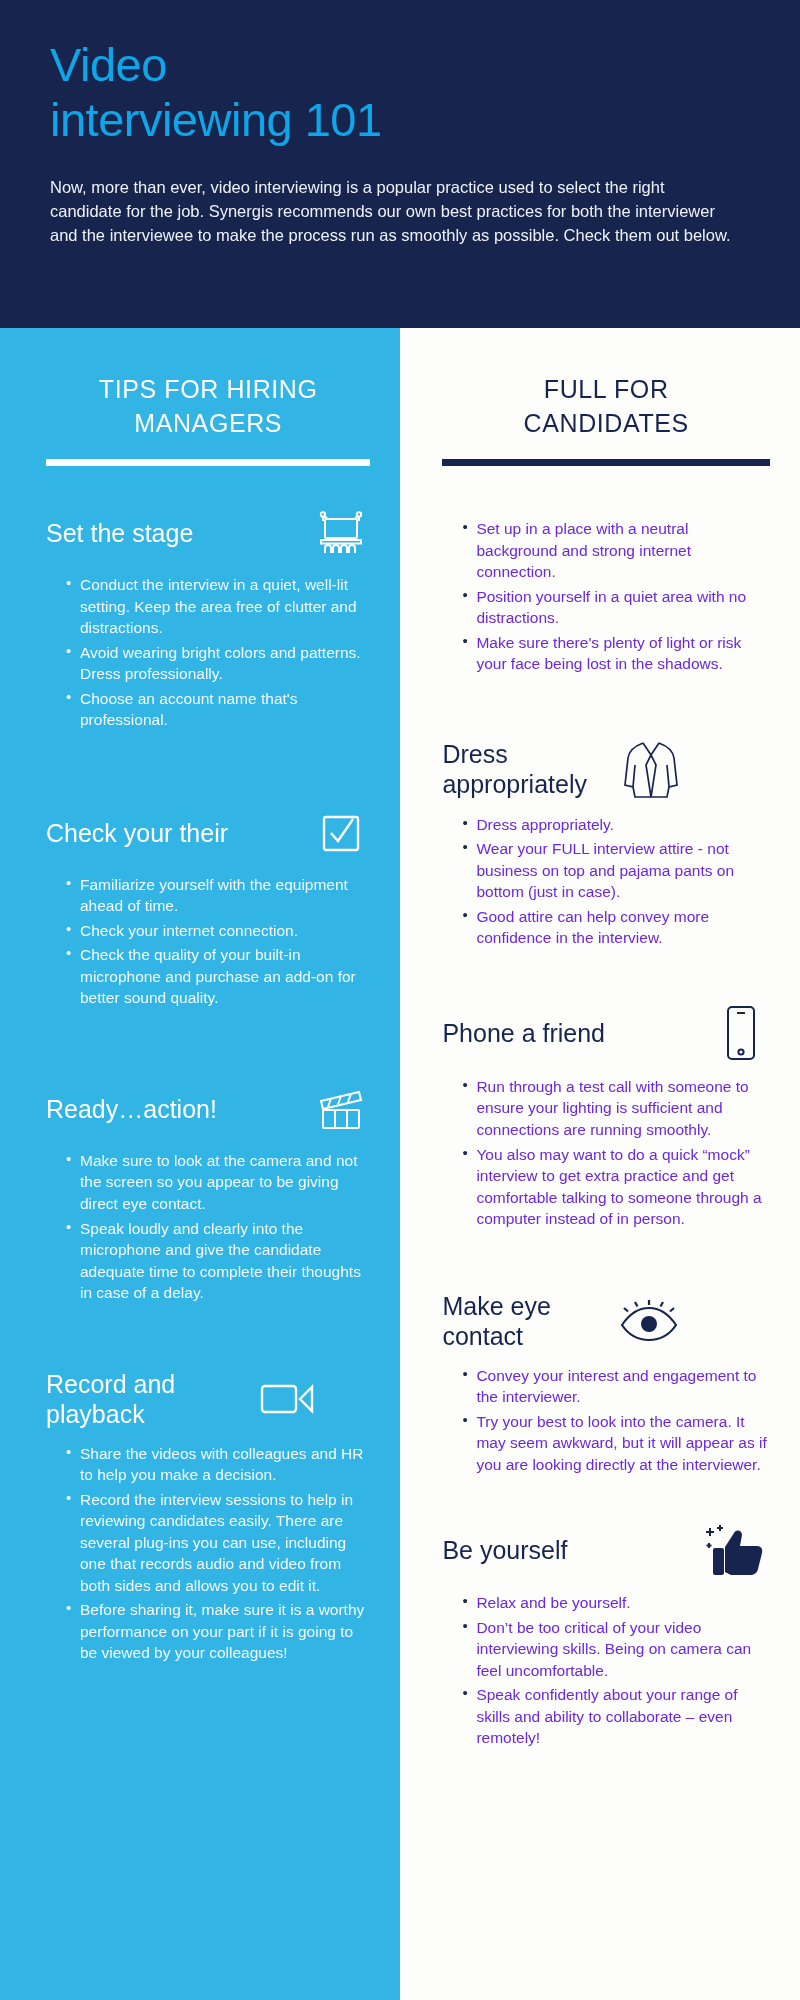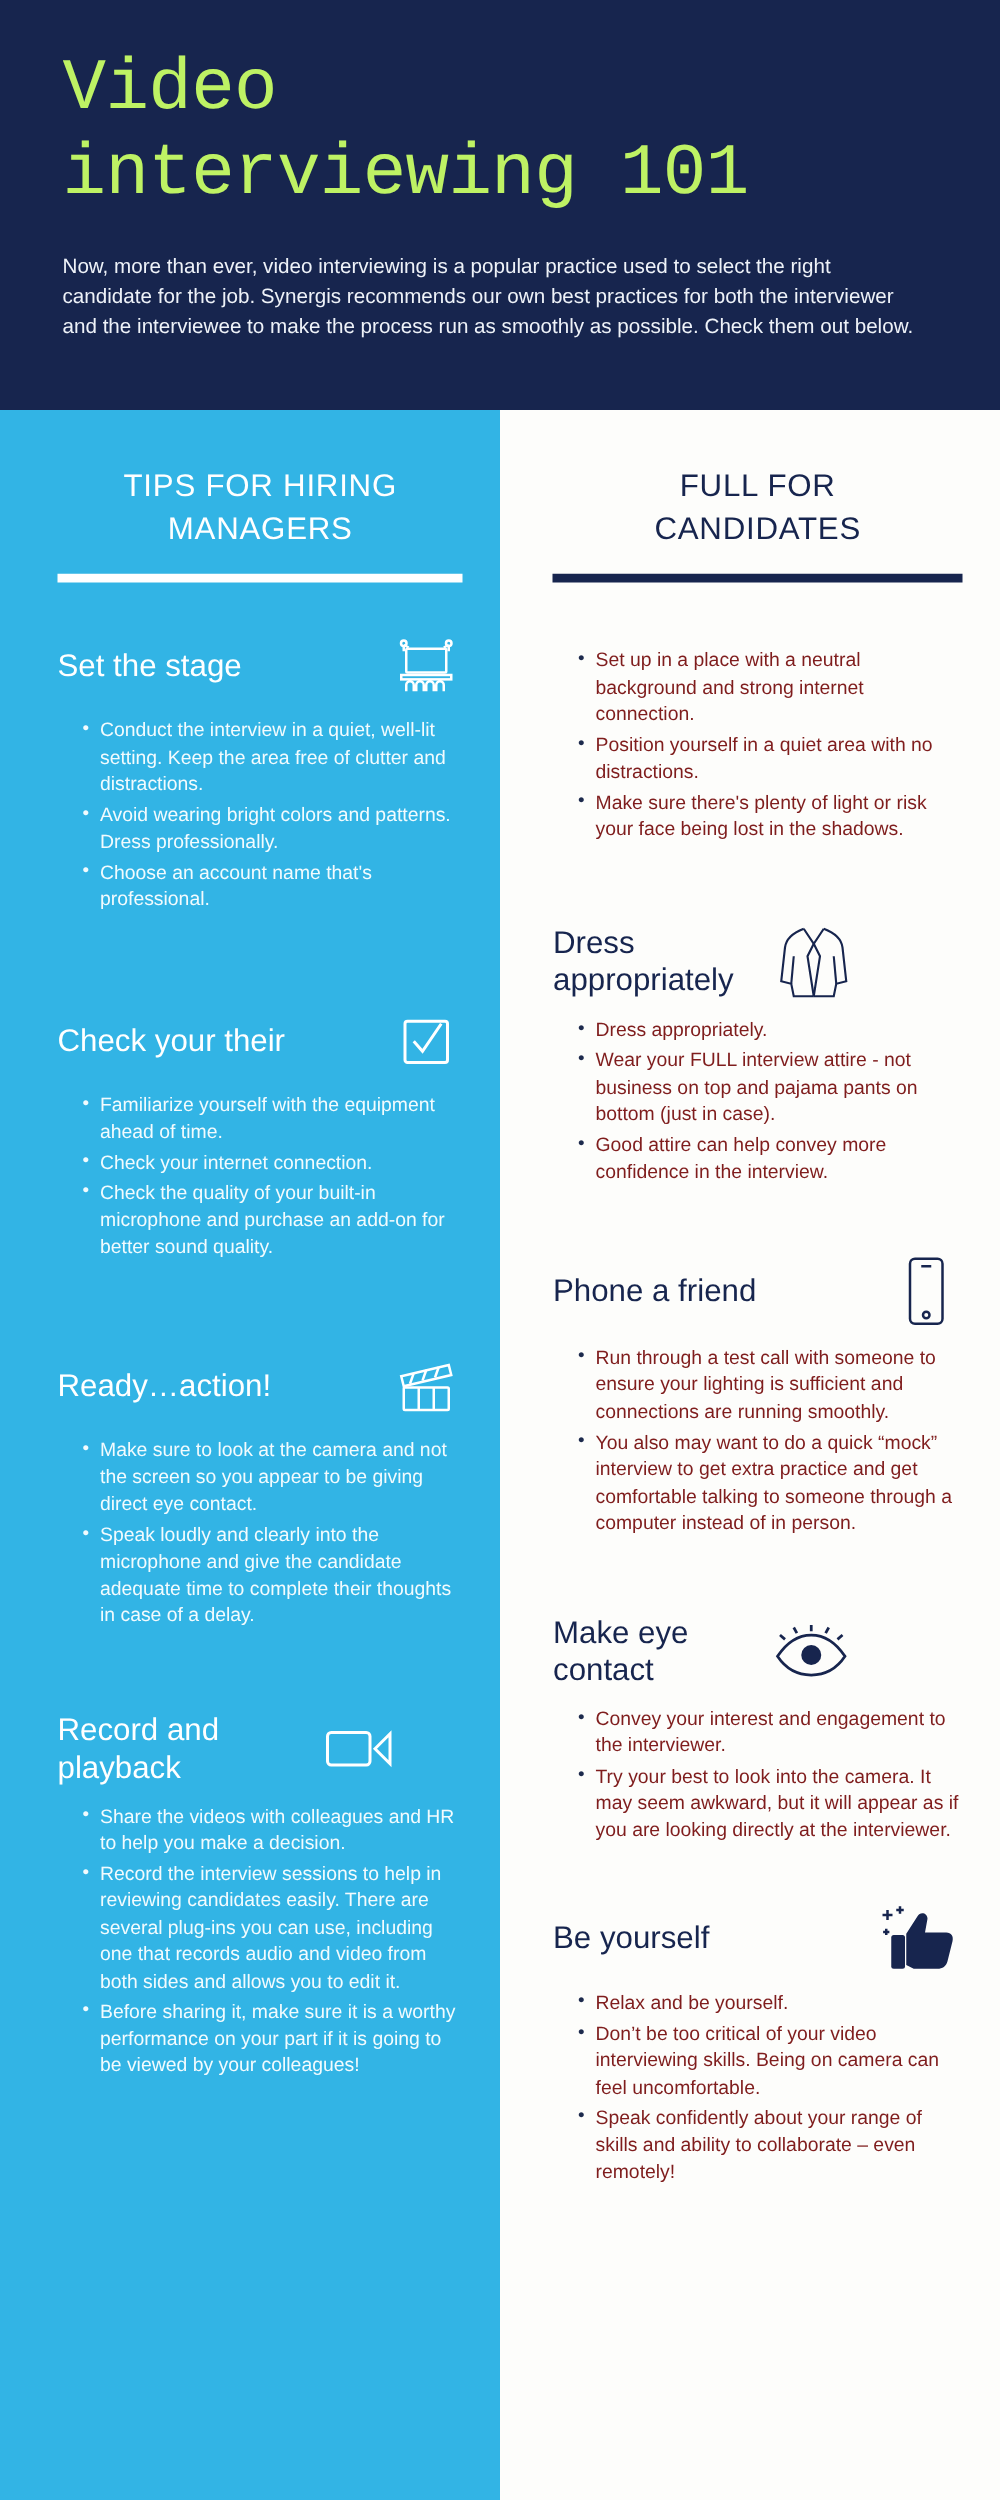--- a/index.html
+++ b/index.html
@@ -17,28 +17,27 @@
     background: #fdfdfb;
   }
 
   
   .header {
     background: #17254e;
     padding: 34px 50px 38px 50px;
     min-height: 328px;
   }
   .header-title {
-    color: #bef264;
-    font-size: 58px;
+    color: #0ea5e9;
+    font-size: 47px;
     line-height: 1.17;
     font-weight: 400;
     letter-spacing: -0.5px;
     white-space: pre-line;
     padding-top: 4px;
-    font-family: Liberation Mono, monospace;
   }
   .header-intro {
     color: #eef2f8;
     font-size: 16.5px;
     line-height: 1.47;
     margin-top: 27px;
     max-width: 690px;
   }
 
   
@@ -121,21 +120,21 @@
   }
   ul.bullets li::before {
     content: "\2022";
     position: absolute;
     left: 0;
     top: -1px;
     font-size: 15px;
   }
   .col-left ul.bullets li { color: #f2fbfe; }
   .col-left ul.bullets li::before { color: #f2fbfe; }
-  .col-right ul.bullets li { color: #7f1d1d; }
+  .col-right ul.bullets li { color: #6d28d9; }
   .col-right ul.bullets li::before { color: #1d2a4d; }
 </style>
 </head>
 <body>
 
 <div id="page">
 
   <div class="header">
     <div class="header-title">Video
 interviewing 101</div>

